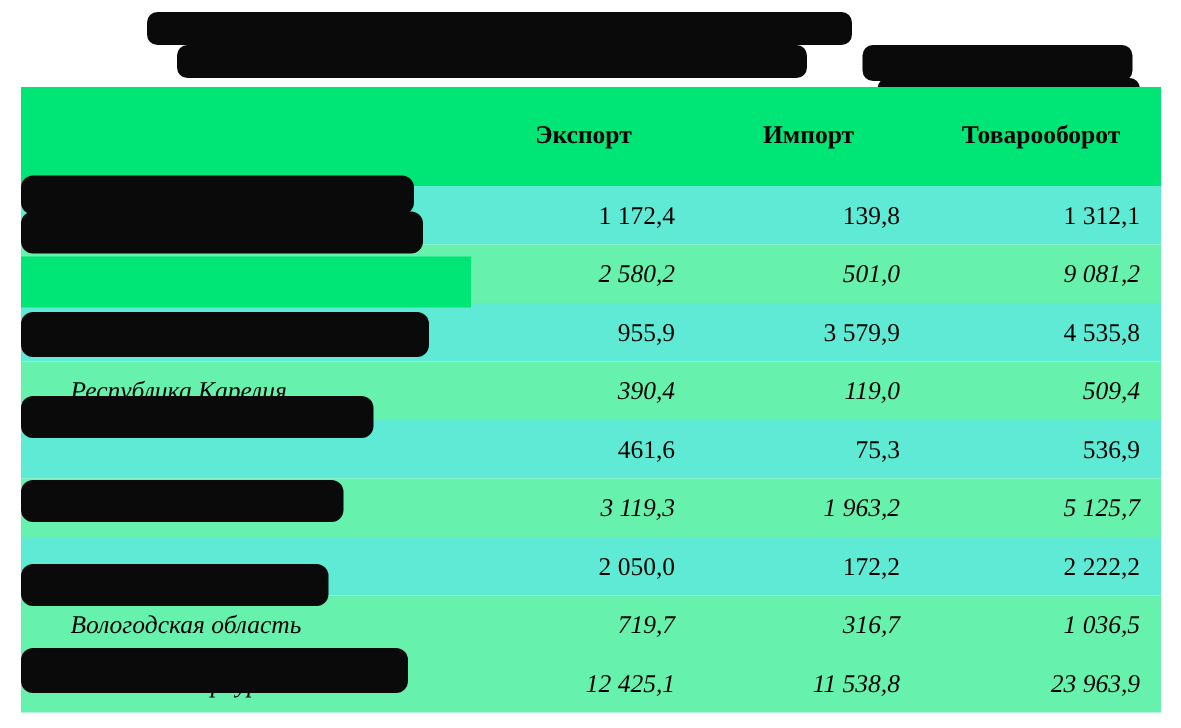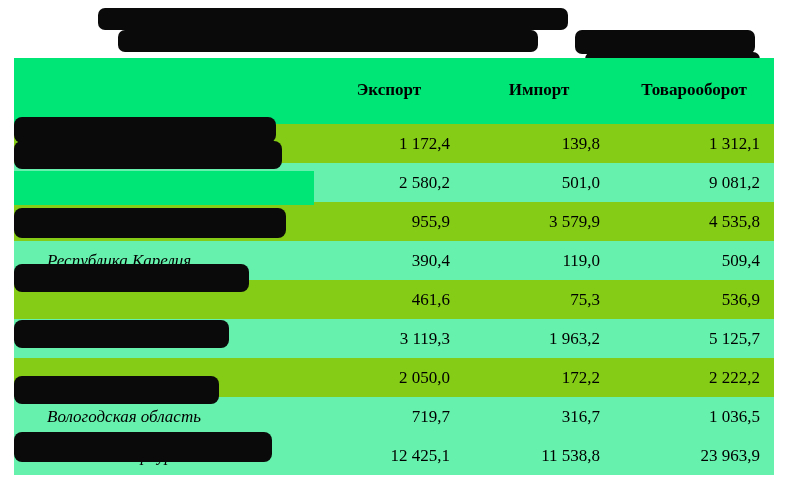--- a/index.html
+++ b/index.html
@@ -79,22 +79,22 @@
     text-align: left;
     font-style: italic;
     padding-left: 33px;
     color: #000000;
   }
   tbody td.num {
     text-align: right;
     font-style: normal;
     color: #000000;
   }
-  tr.tint td { background: #66F2AD; }
-  tr.plain td { background: #84cc16; }
+  tr.tint td { background: #66F2AD; font-style: italic; }
+  tr.plain td { background: #5eead4; }
 
   
   .row-fill {
     position: absolute;
     background: #00E676;
   }
 
   
   .r-name {
     position: absolute;

